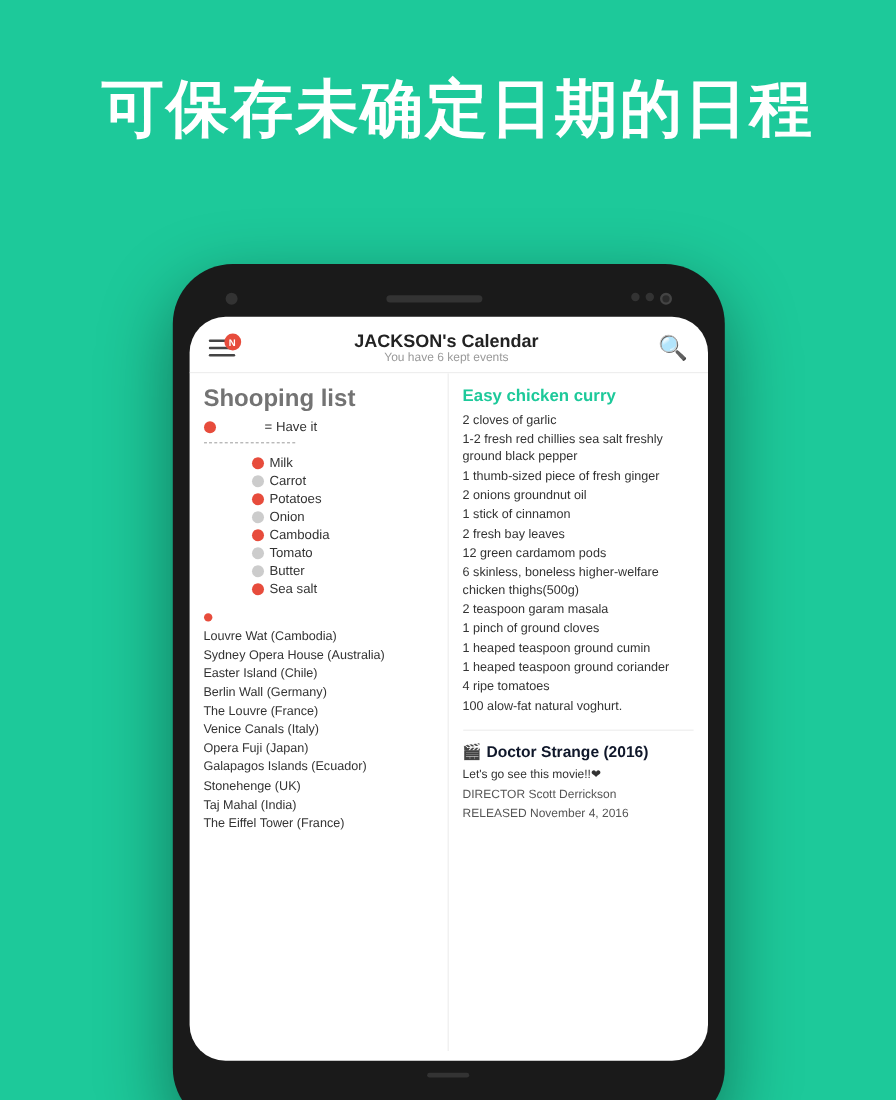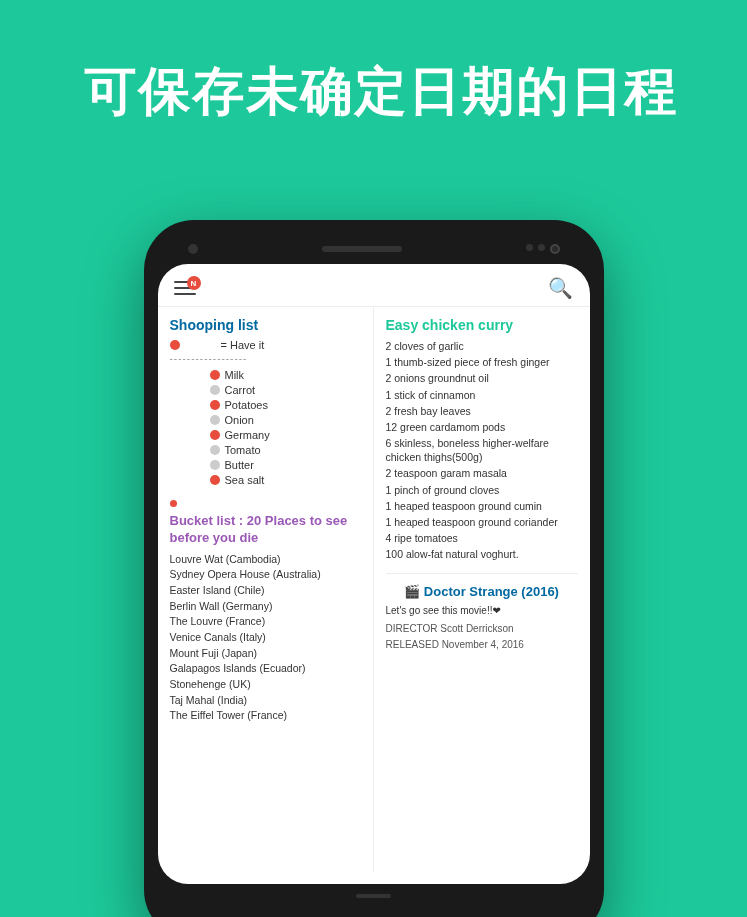--- a/index.html
+++ b/index.html
@@ -160,22 +160,22 @@
     }
 
     .right-panel {
       width: 50%;
       overflow-y: auto;
       padding: 10px 12px;
     }
 
     
     .section-title-left {
-      color: #0369a1;
-      font-size: 14px;
+      color: #737373;
+      font-size: 20px;
       font-weight: bold;
       margin-bottom: 6px;
     }
 
     .legend-row {
       display: flex;
       align-items: center;
       font-size: 11px;
       color: #333;
       margin-bottom: 2px;
@@ -256,25 +256,24 @@
       margin-bottom: 6px;
     }
 
     .movie-section {
       margin-top: 12px;
       border-top: 1px solid #eee;
       padding-top: 10px;
     }
 
     .movie-title {
-      color: #0369a1;
+      color: #0f172a;
       font-size: 13px;
       font-weight: bold;
       margin-bottom: 5px;
-      text-align: center;
     }
 
     .movie-text {
       font-size: 10px;
       color: #333;
       margin-bottom: 3px;
       line-height: 1.35;
     }
 
     .movie-meta {
@@ -327,20 +326,24 @@
       <div class="app-header">
         <div class="menu-icon">
           <div class="hamburger-lines">
             <div class="h-line"></div>
             <div class="h-line"></div>
             <div class="h-line"></div>
           </div>
           <div class="notification-badge">N</div>
         </div>
 
+        <div class="header-center">
+          <div class="header-title">JACKSON's Calendar</div>
+          <div class="header-subtitle">You have 6 kept events</div>
+        </div>
 
         <div class="search-icon">🔍</div>
       </div>
 
       <div class="app-content">
 
         <div class="left-panel">
 
           <div class="section-title-left">Shooping list</div>
 
@@ -362,58 +365,58 @@
           <div class="list-item">
             <div class="dot-red"></div>
             <span>Potatoes</span>
           </div>
           <div class="list-item">
             <div class="dot-gray"></div>
             <span>Onion</span>
           </div>
           <div class="list-item">
             <div class="dot-red"></div>
-            <span>Germany</span>
+            <span>Cambodia</span>
           </div>
           <div class="list-item">
             <div class="dot-gray"></div>
             <span>Tomato</span>
           </div>
           <div class="list-item">
             <div class="dot-gray"></div>
             <span>Butter</span>
           </div>
           <div class="list-item">
             <div class="dot-red"></div>
             <span>Sea salt</span>
           </div>
 
           <div class="bucket-section">
             <div class="red-dot-accent"></div>
-            <div class="bucket-title">Bucket list : 20 Places to see before you die</div>
             <div class="bucket-item">Louvre Wat (Cambodia)</div>
             <div class="bucket-item">Sydney Opera House (Australia)</div>
             <div class="bucket-item">Easter Island (Chile)</div>
             <div class="bucket-item">Berlin Wall (Germany)</div>
             <div class="bucket-item">The Louvre (France)</div>
             <div class="bucket-item">Venice Canals (Italy)</div>
-            <div class="bucket-item">Mount Fuji (Japan)</div>
+            <div class="bucket-item">Opera Fuji (Japan)</div>
             <div class="bucket-item">Galapagos Islands (Ecuador)</div>
             <div class="bucket-item">Stonehenge (UK)</div>
             <div class="bucket-item">Taj Mahal (India)</div>
             <div class="bucket-item">The Eiffel Tower (France)</div>
           </div>
 
         </div>
 
         <div class="right-panel">
 
           <div class="section-title-right">Easy chicken curry</div>
 
           <div class="recipe-item">2 cloves of garlic</div>
+          <div class="recipe-item">1-2 fresh red chillies sea salt freshly ground black pepper</div>
           <div class="recipe-item">1 thumb-sized piece of fresh ginger</div>
           <div class="recipe-item">2 onions groundnut oil</div>
           <div class="recipe-item">1 stick of cinnamon</div>
           <div class="recipe-item">2 fresh bay leaves</div>
           <div class="recipe-item">12 green cardamom pods</div>
           <div class="recipe-item">6 skinless, boneless higher-welfare chicken thighs(500g)</div>
           <div class="recipe-item">2 teaspoon garam masala</div>
           <div class="recipe-item">1 pinch of ground cloves</div>
           <div class="recipe-item">1 heaped teaspoon ground cumin</div>
           <div class="recipe-item">1 heaped teaspoon ground coriander</div>

